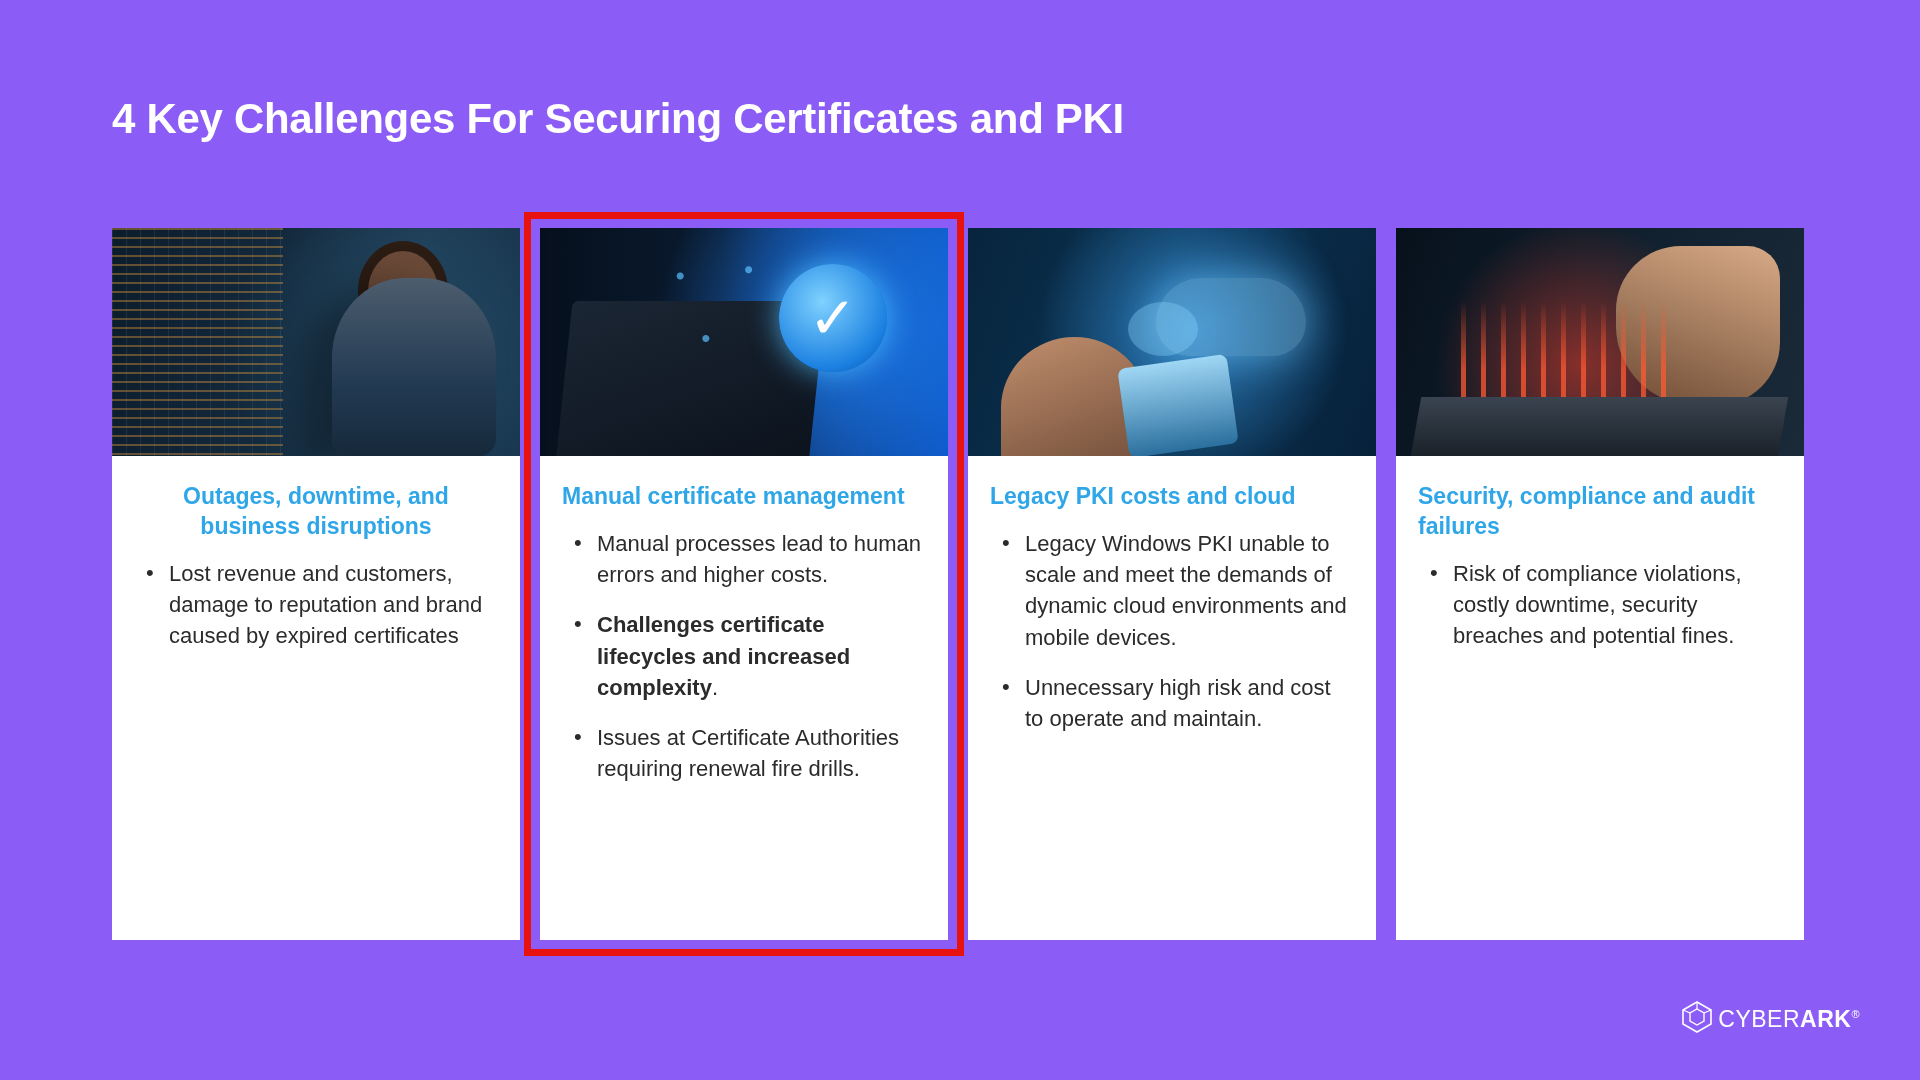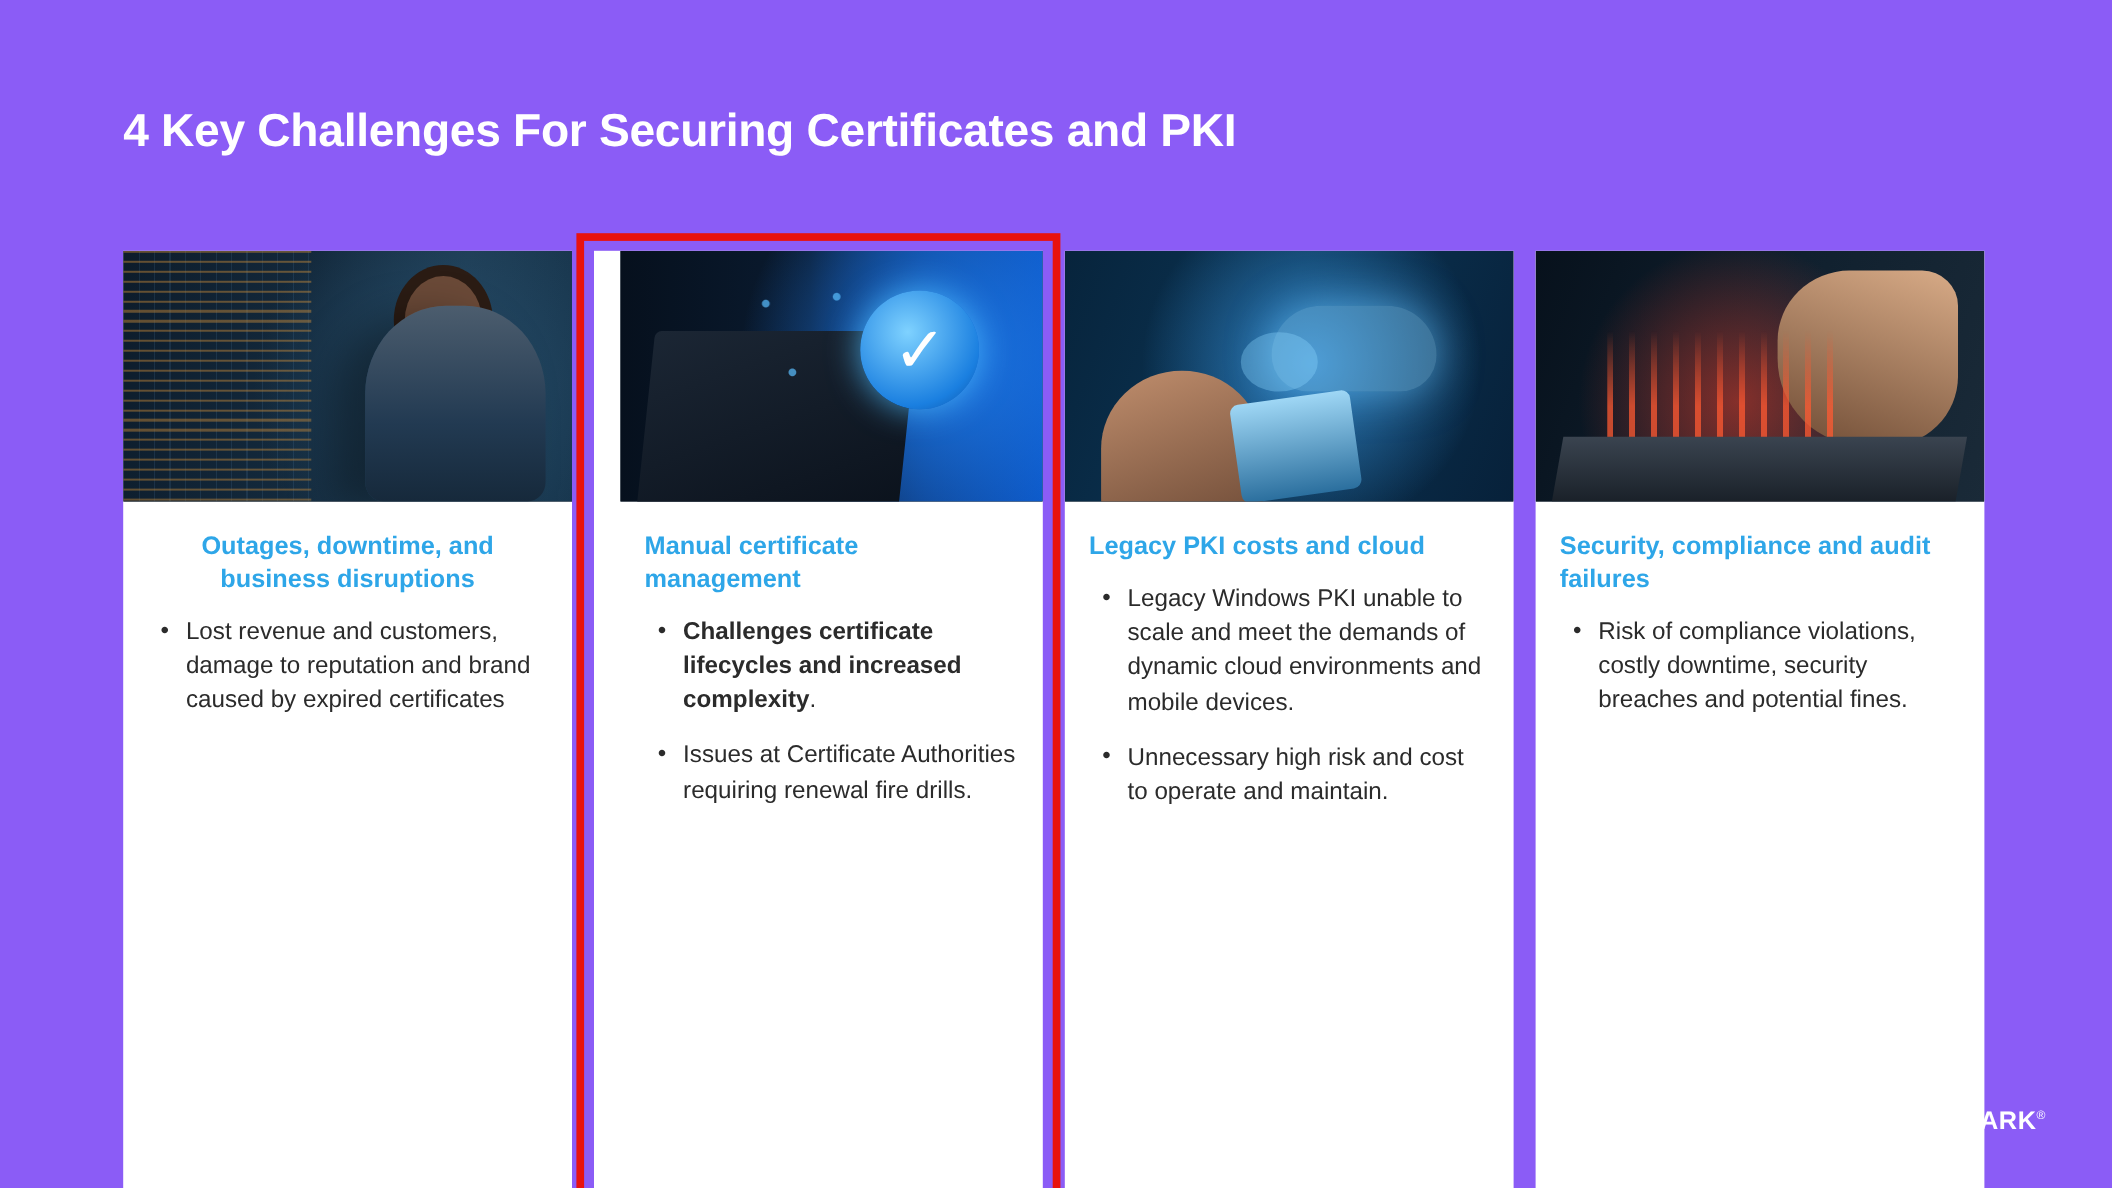--- a/index.html
+++ b/index.html
@@ -29,25 +29,24 @@
     gap: 20px;
   }
   .card {
     position: relative;
     width: 408px;
     background: #ffffff;
     display: flex;
     flex-direction: column;
     overflow: hidden;
   }
-  .card-tall { height: 852px; justify-content: space-between; }
+  .card-tall { height: 712px; justify-content: space-between; }
   .card.highlight {
     outline: 7px solid #e8120e;
     outline-offset: 9px;
-    padding-left: 24px;
   }
   .card-image {
     width: 100%;
     height: 228px;
     position: relative;
     overflow: hidden;
     background: #0a1a28;
   }
   .card-body {
     padding: 26px 22px 0 22px;
@@ -244,20 +243,21 @@
       <div class="card-image">
         <div class="img-b">
           <div class="laptop"></div>
           <div class="glyphs"></div>
           <div class="badge"></div>
         </div>
       </div>
       <div class="card-body">
         <div class="card-heading">Manual certificate management</div>
         <ul class="bullets">
+          <li>Manual processes lead to human errors and higher costs.</li>
           <li><b>Challenges certificate lifecycles and increased complexity</b><span>.</span></li>
           <li>Issues at Certificate Authorities requiring renewal fire drills.</li>
         </ul>
       </div>
     </div>
 
     <div class="card card-tall">
       <div class="card-image">
         <div class="img-c">
           <div class="cloud"></div>

